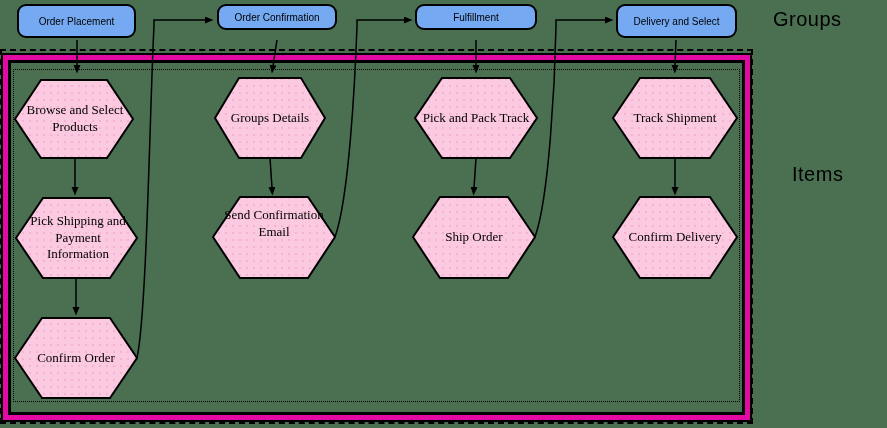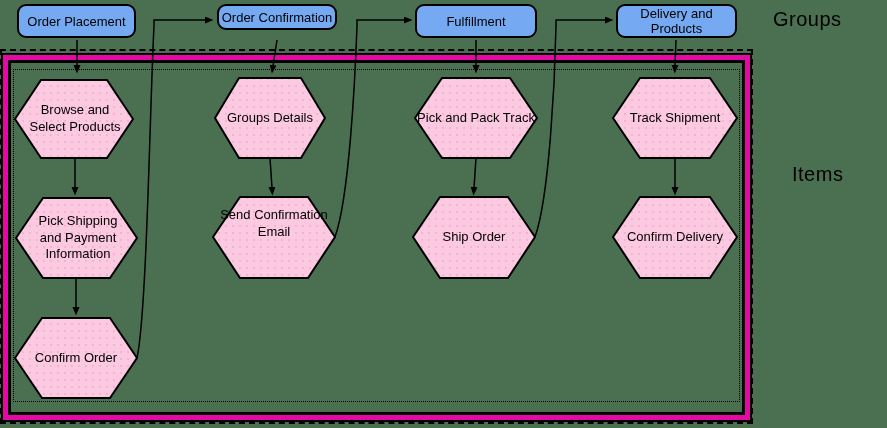--- a/index.html
+++ b/index.html
@@ -27,35 +27,35 @@
     border:1px dotted var(--c-cluster-black,#000); z-index:1; box-sizing:border-box;
   }
 
   
   .group-box {
     position:absolute; z-index:2; box-sizing:border-box;
     background: var(--c-group-fill,#75aaf2);
     border:2px solid var(--c-group-border,#000);
     border-radius:9px;
     display:flex; align-items:center; justify-content:center;
-    font-size:13px; text-align:center;
+    font-size:10px; text-align:center;
   }
   #group-1 { left:17px;  top:4px; width:119px; height:34px; }
   #group-2 { left:217px; top:4px; width:120px; height:26px; }
-  #group-3 { left:415px; top:4px; width:122px; height:34px; }
+  #group-3 { left:415px; top:4px; width:122px; height:26px; }
   #group-4 { left:616px; top:4px; width:121px; height:34px; }
 
   
   svg.shapes { position:absolute; left:0; top:0; z-index:3; }
 
   
   .hex-label {
     position:absolute; z-index:5;
     display:flex; align-items:center; justify-content:center;
-    text-align:center; font-size:13px; line-height:1.28;
+    text-align:center; font-size:13px; line-height:1.28;font-family:Liberation Serif, serif;
   }
   #t-browse  { left:25px;  top:84px;  width:100px; height:70px; }
   #t-enter   { left:27px;  top:202px; width:102px; height:72px; }
   #t-confirm { left:26px;  top:322px; width:100px; height:72px; }
   #t-verify  { left:220px; top:82px;  width:100px; height:72px; }
   #t-send    { left:217px; top:188px; width:114px; height:72px; }
   #t-pick    { left:415px; top:82px;  width:122px; height:72px; }
   #t-ship    { left:424px; top:201px; width:100px; height:72px; }
   #t-track   { left:625px; top:82px;  width:100px; height:72px; }
   #t-deliv   { left:618px; top:201px; width:114px; height:72px; }
@@ -77,21 +77,21 @@
 <div id="group-1" class="group-box">
     <span>Order Placement</span>
   </div>
 <div id="group-2" class="group-box">
     <span>Order Confirmation</span>
   </div>
 <div id="group-3" class="group-box">
     <span>Fulfillment</span>
   </div>
 <div id="group-4" class="group-box">
-    <span>Delivery and Products</span>
+    <span>Delivery and Select</span>
   </div>
 
 <svg class="shapes" width="887" height="428" viewBox="0 0 887 428">
   <defs>
     <pattern id="hexdots" width="7" height="7" patternUnits="userSpaceOnUse">
       <rect width="7" height="7" fill="#fbc9e0"></rect>
       <circle cx="2" cy="2" r="0.9" fill="#f2a9ce"></circle>
     </pattern>
     <marker id="arrow" markerWidth="9" markerHeight="8" refX="1" refY="3.5" orient="auto" markerUnits="userSpaceOnUse">
       <path d="M0,0 L8.5,3.5 L0,7 Z" fill="#000"></path>

